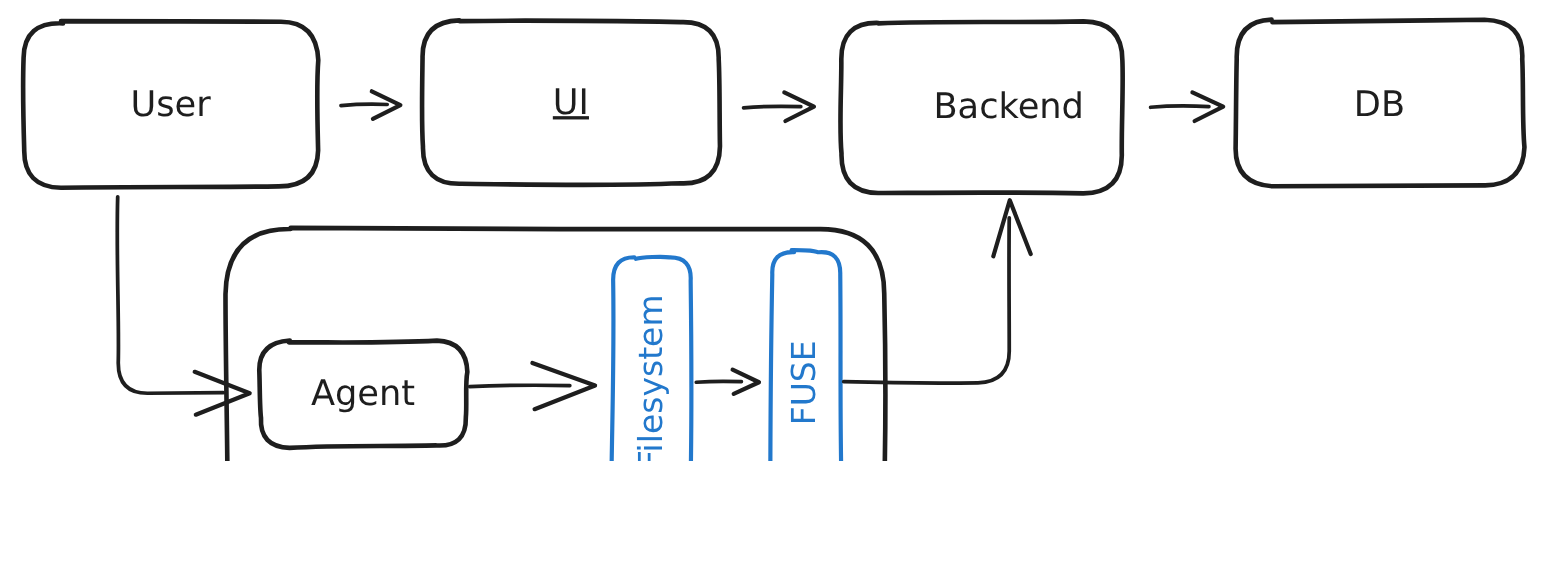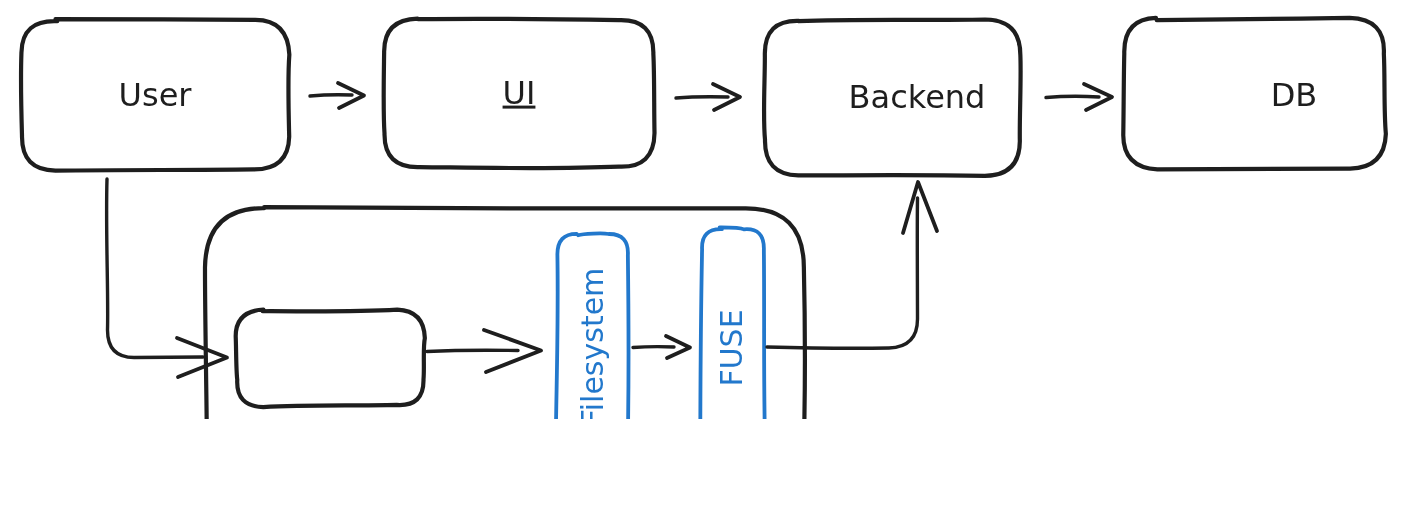--- a/index.html
+++ b/index.html
@@ -106,16 +106,17 @@
     </g>
     <g>
       <path class="edge" d="M 767 347 C 805 348, 852 348.5, 889 348 Q 917.5 347 917.5 319 C 917.5 285, 917 232, 917.5 198"></path>
       <path class="head" d="M 903 233 L 918 182 L 937 231"></path>
     </g>
   </svg>
 
   <div class="lbl" style="left:155px; top:95px;">User</div>
   <div class="lbl" style="left:519px; top:93px;text-decoration:underline;">UI</div>
   <div class="lbl" style="left:892px; top:97px;margin-left:25px;">Backend</div>
-  <div class="lbl" style="left:1254px; top:95px;margin-left:40px;">DB</div>
+  <div class="lbl" style="left:1254px; top:95px;">DB</div>
+  <div class="lbl" style="left:330px; top:358px;">Agent</div>
   <div class="lbl accent rot" style="left:593px; top:347px;">Filesystem</div>
   <div class="lbl accent rot" style="left:732px; top:348px;">FUSE</div>
 </div>
 
 </body></html>

